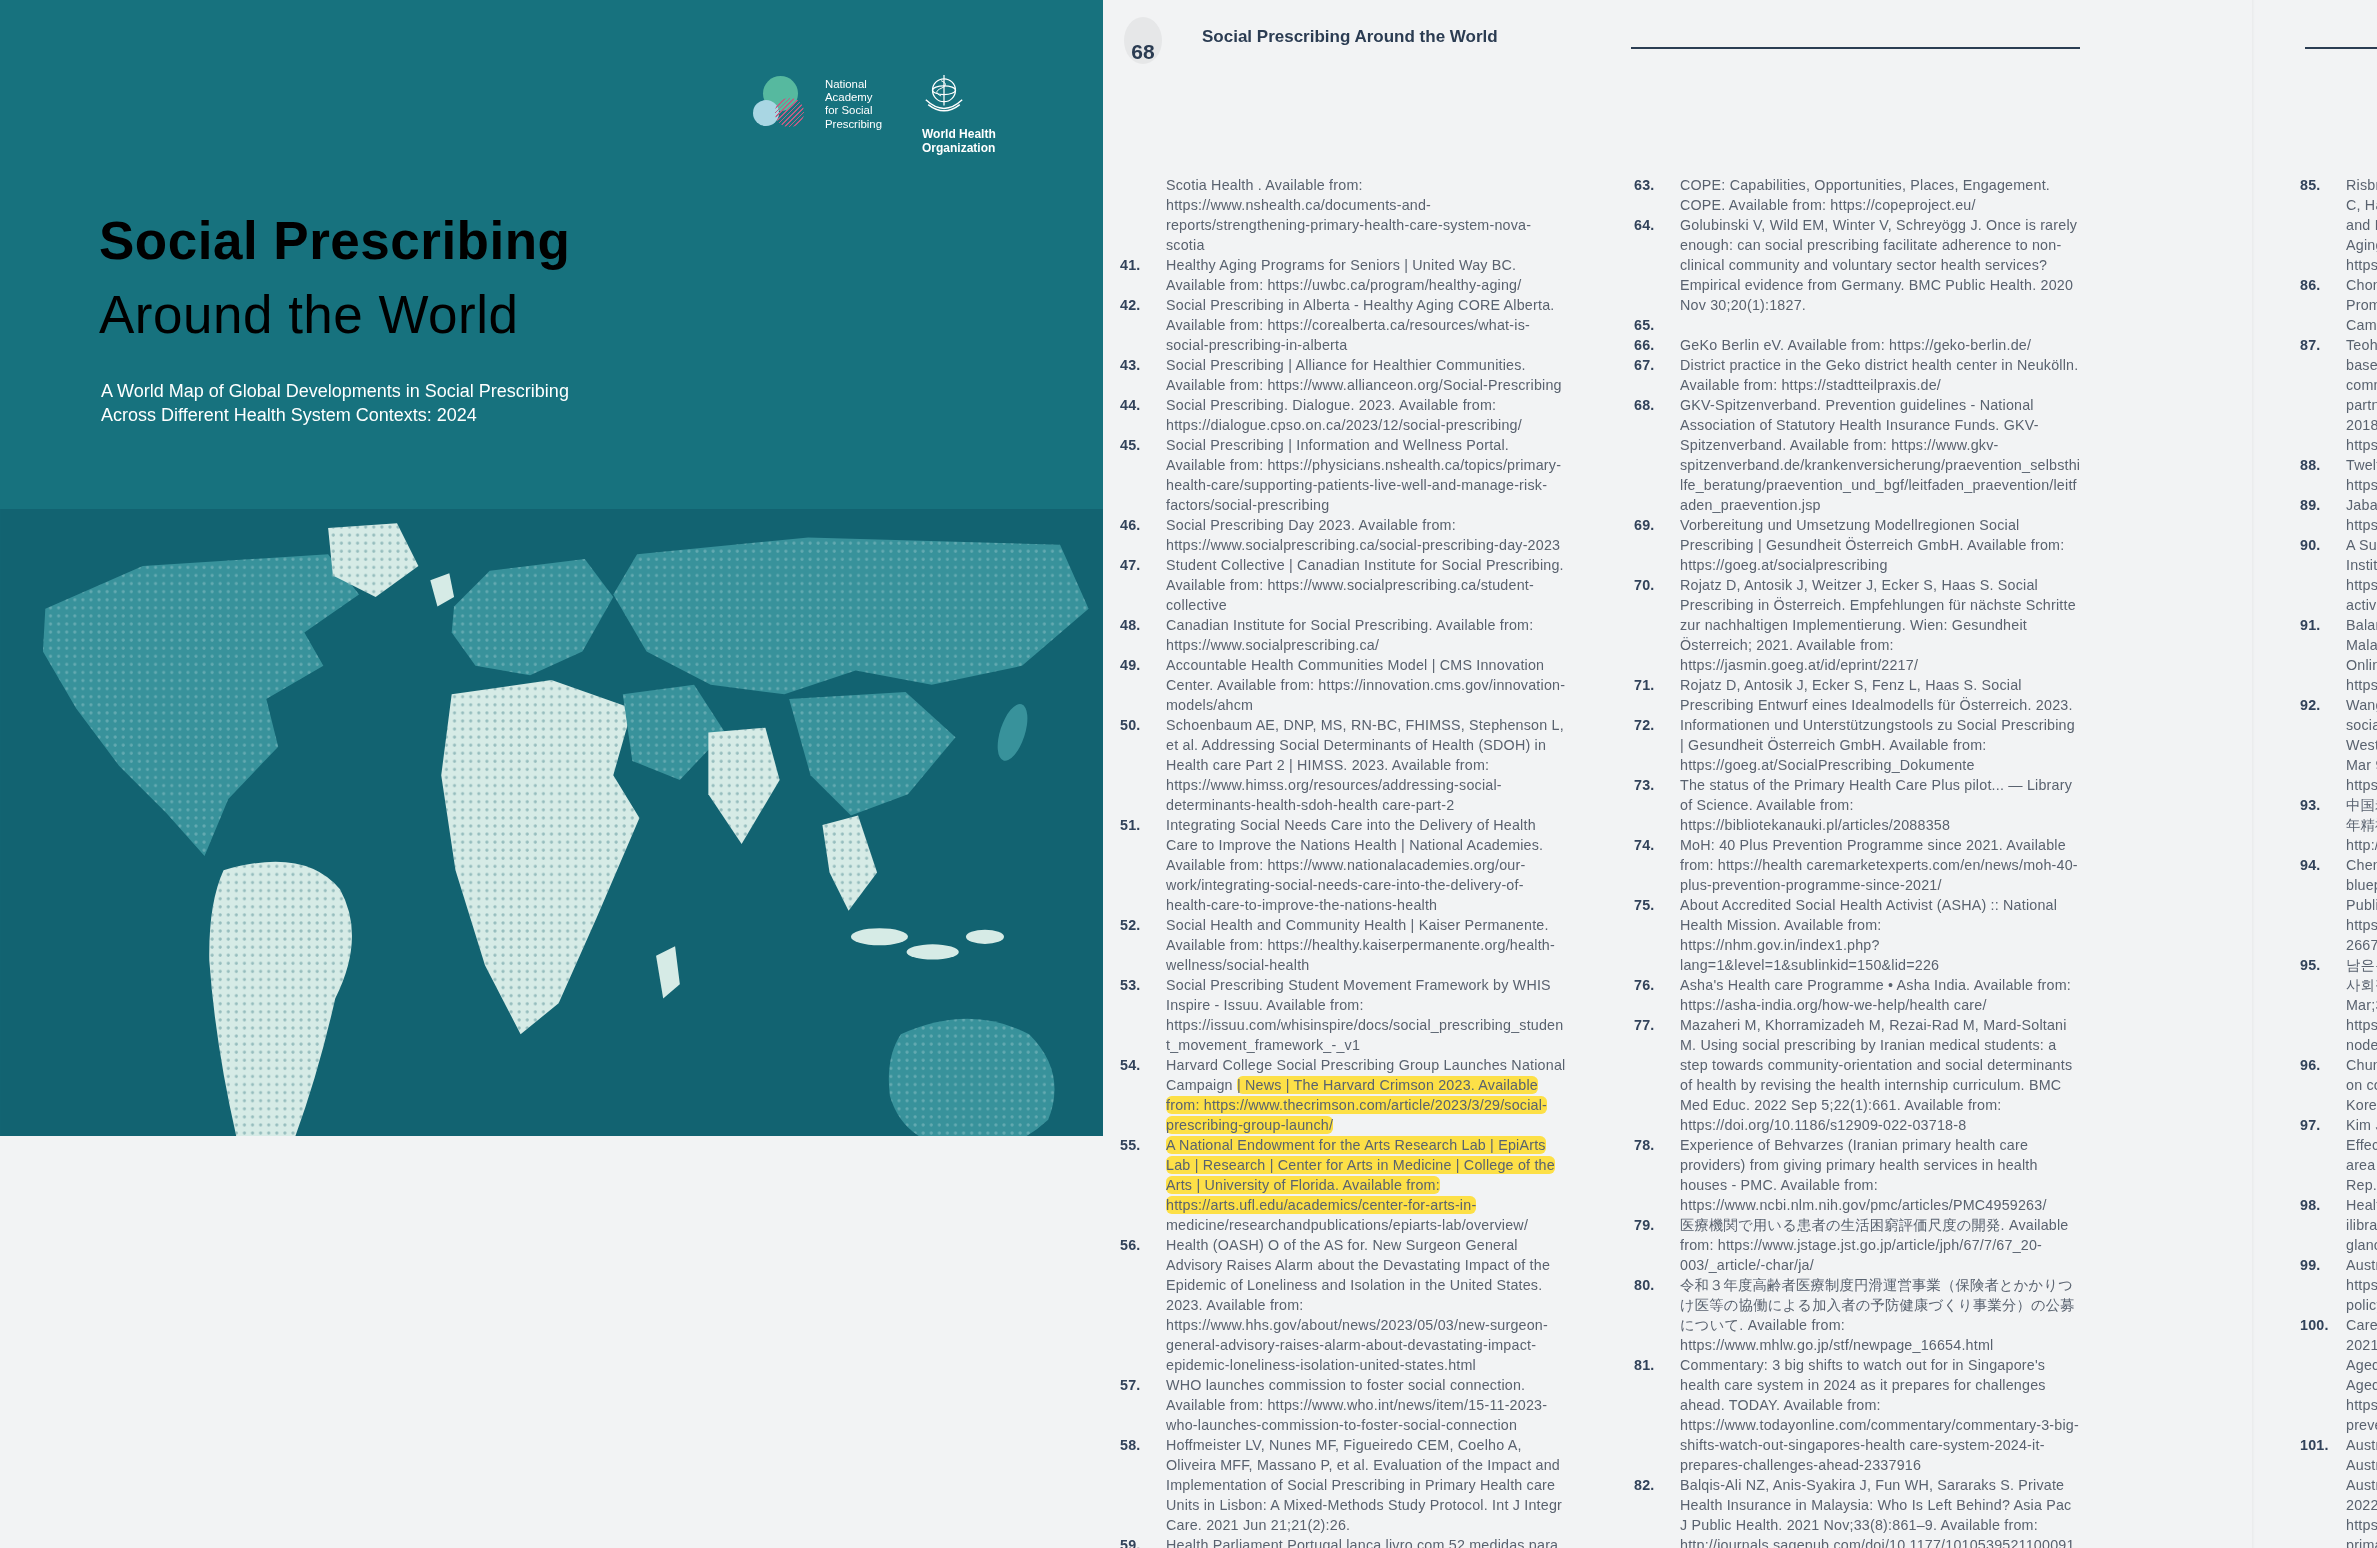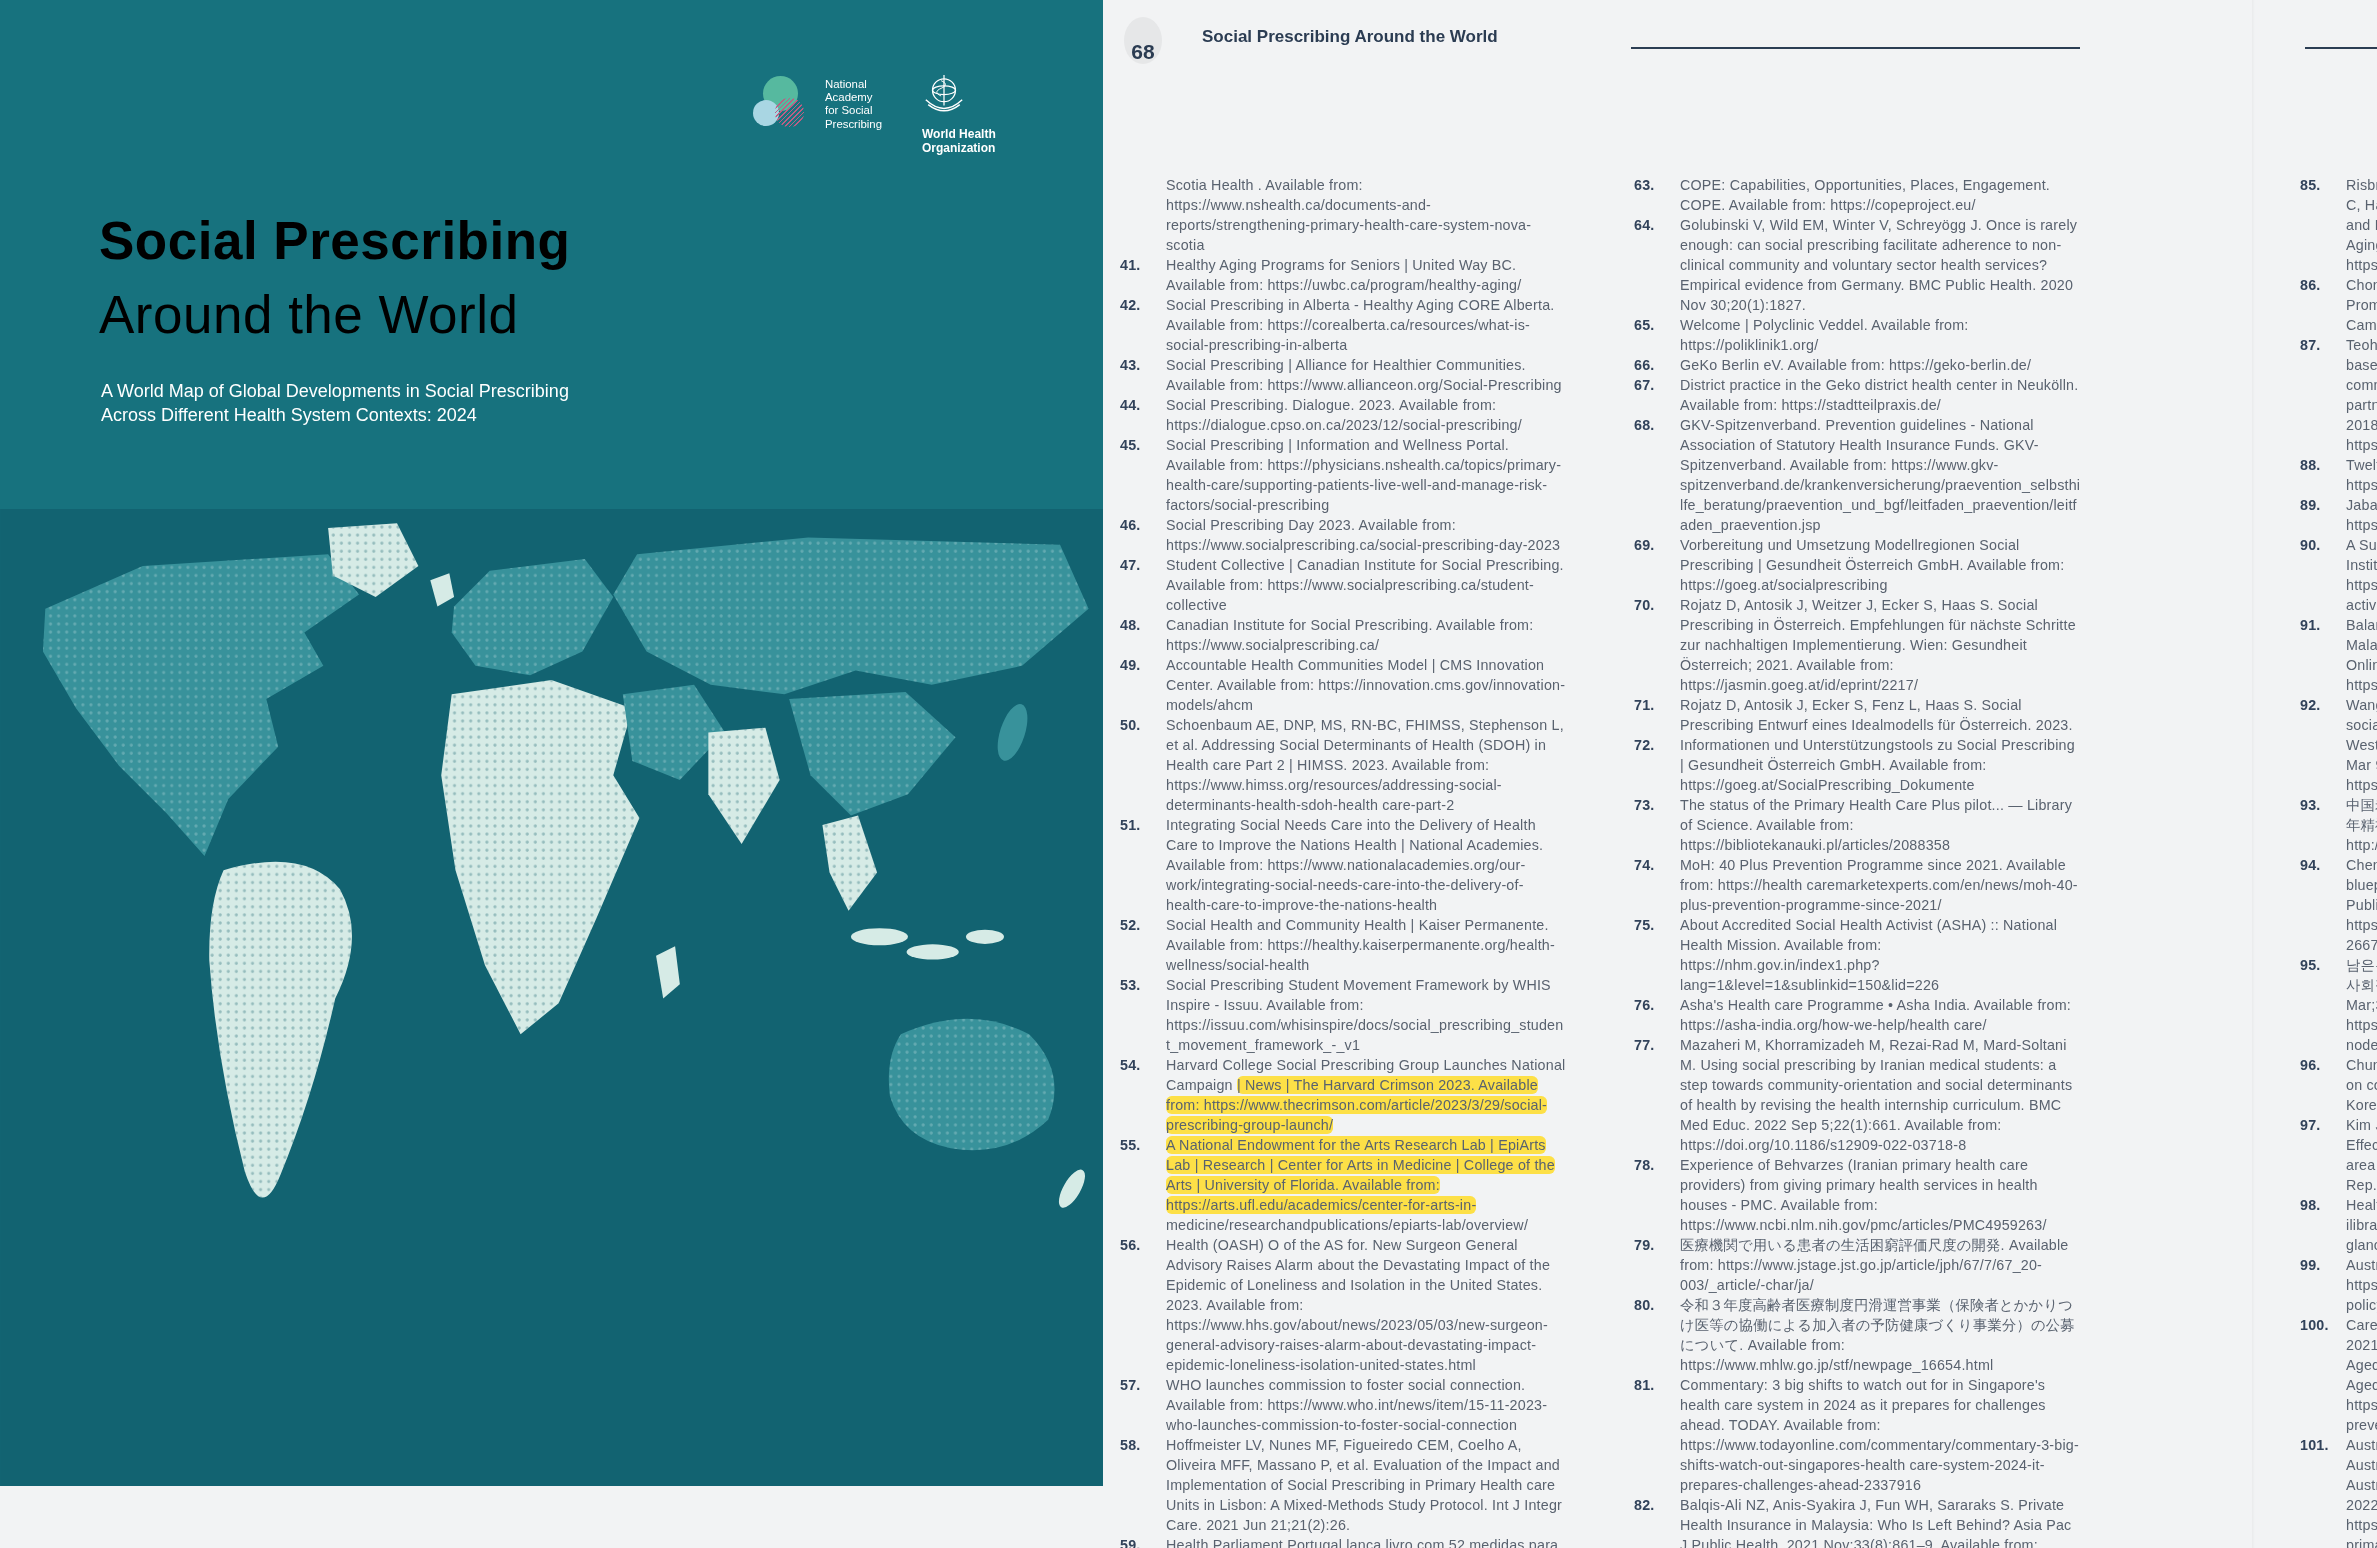--- a/index.html
+++ b/index.html
@@ -1,20 +1,20 @@
 <!DOCTYPE html>
 <html style="font-size:7.6px"><head>
 <meta charset="utf-8">
 <style>
   *{margin:0;padding:0;box-sizing:border-box}
   html,body{width:3275px;height:1548px}
   body{position:relative;background:#f2f3f4;font-family:"Liberation Sans","DejaVu Sans",sans-serif;overflow:hidden}
 
   
-  .sidebar{position:absolute;left:0;top:0;width:1103px;height:1486px;background:#17727e;overflow:hidden}
+  .sidebar{position:absolute;left:0;top:0;width:1103px;height:1136px;background:#17727e;overflow:hidden}
   .nasp{position:absolute;left:753px;top:76px}
   .nasp-circles{position:relative;width:59px;height:52px}
   .c-green{position:absolute;left:9.5px;top:0;width:35px;height:35px;border-radius:50%;background:#56b99f}
   .c-blue{position:absolute;left:0;top:24px;width:26px;height:26px;border-radius:50%;background:#a9d6e3}
   .c-pink{position:absolute;left:22px;top:22px;width:28.5px;height:28.5px;border-radius:50%;
           background:repeating-linear-gradient(135deg,#bc5f84 0 1.4px,rgba(188,95,132,0) 1.4px 3.3px)}
   .nasp-text{position:absolute;left:72px;top:1.9px;color:#fff;font-size:11.4px;line-height:13.3px;white-space:nowrap}
   .who{position:absolute;left:922px;top:72px;color:#fff;text-align:left}
   .who-text{font-size:12px;line-height:13.8px;font-weight:bold;margin-top:7px}
 
@@ -254,21 +254,20 @@
     <div class="ref">
       <span class="refnum">63.</span>
       <span class="reftext">COPE: Capabilities, Opportunities, Places, Engagement. COPE. Available from: https://copeproject.eu/</span>
     </div>
     <div class="ref">
       <span class="refnum">64.</span>
       <span class="reftext">Golubinski V, Wild EM, Winter V, Schreyögg J. Once is rarely enough: can social prescribing facilitate adherence to non-clinical community and voluntary sector health services? Empirical evidence from Germany. BMC Public Health. 2020 Nov 30;20(1):1827.</span>
     </div>
     <div class="ref">
       <span class="refnum">65.</span>
-      <span class="reftext">Welcome | Polyclinic Veddel. Available from: https://poliklinik1.org/</span>
     </div>
     <div class="ref">
       <span class="refnum">66.</span>
       <span class="reftext">GeKo Berlin eV. Available from: https://geko-berlin.de/</span>
     </div>
     <div class="ref">
       <span class="refnum">67.</span>
       <span class="reftext">District practice in the Geko district health center in Neukölln. Available from: https://stadtteilpraxis.de/</span>
     </div>
     <div class="ref">

